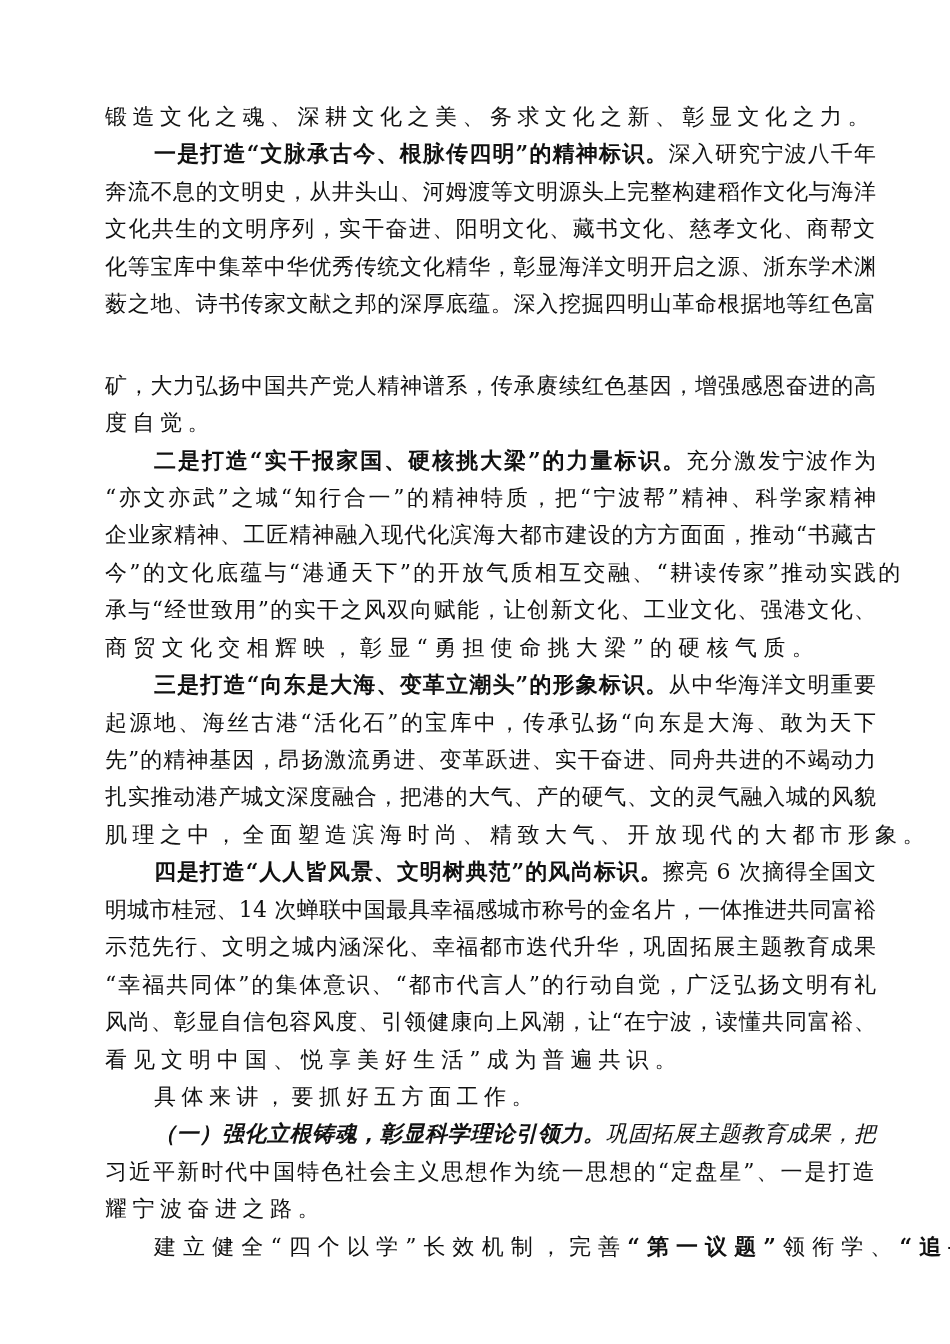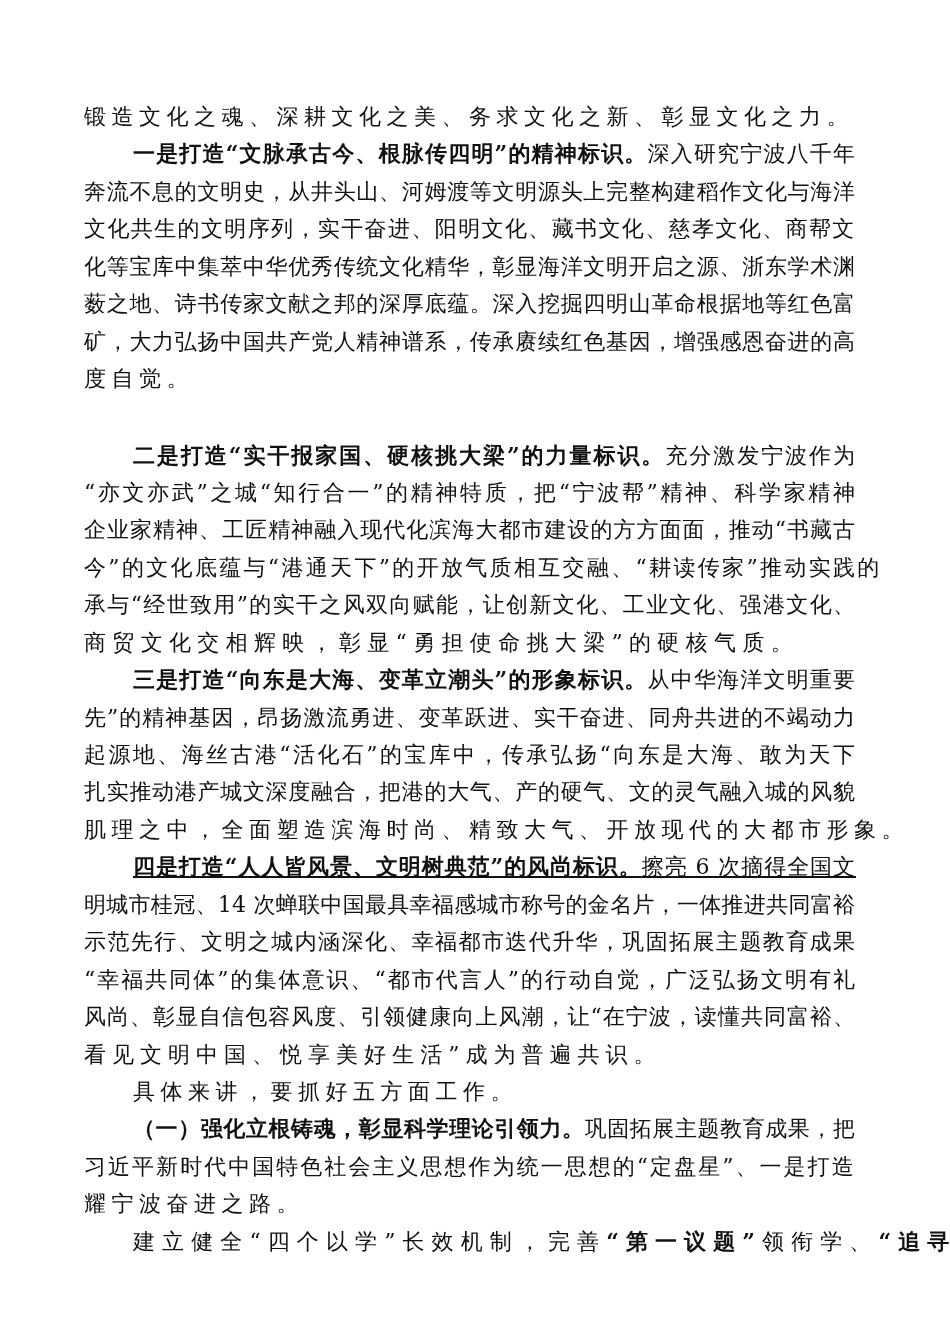--- a/index.html
+++ b/index.html
@@ -1,18 +1,18 @@
 <!DOCTYPE html>
 <html><head>
 <meta charset="utf-8">
 <style>
   html, body { margin: 0; padding: 0; background: #ffffff; }
   body { width: 950px; height: 1344px; position: relative; overflow: hidden; }
   .page {
-    position: absolute; left: 84px; top: 98px; width: 771px;
+    position: absolute; left: 105px; top: 98px; width: 771px;
     font-family: "DejaVu Serif", "Liberation Serif", serif;
     color: #111111; font-size: 22px;
   }
   .line {
     display: block; height: 37.45px; line-height: 37.45px;
     white-space: nowrap; text-align: justify; text-align-last: justify;
     overflow: visible;
   }
   .line.last { text-align-last: left; }
   .indent { padding-left: 49px; }
@@ -24,50 +24,50 @@
 <div class="page" id="page">
     <div>
       <span class="line last" style="letter-spacing: 5.5px; display: block;"><span>锻造文化之魂、深耕文化之美、务求文化之新、彰显文化之力。</span></span>
     </div>
     <div>
       <span class="line indent" style="letter-spacing: 1.18347px; display: block;"><span class="b">一是打造“文脉承古今、根脉传四明”的精神标识。</span><span>深入研究宁波八千年</span></span>
       <span class="line" style="letter-spacing: 0.69697px; display: block;"><span>奔流不息的文明史，从井头山、河姆渡等文明源头上完整构建稻作文化与海洋</span></span>
       <span class="line" style="letter-spacing: 0.69697px; display: block;"><span>文化共生的文明序列，实干奋进、阳明文化、藏书文化、慈孝文化、商帮文</span></span>
       <span class="line" style="letter-spacing: 0.69697px; display: block;"><span>化等宝库中集萃中华优秀传统文化精华，彰显海洋文明开启之源、浙东学术渊</span></span>
       <span class="line" style="letter-spacing: 0.69697px; display: block;"><span>薮之地、诗书传家文献之邦的深厚底蕴。深入挖掘四明山革命根据地等红色富</span></span>
-      <span class="line" style="letter-spacing: 0.69697px; display: block;"><span>矿，大力弘扬中国共产党人精神谱系，传承赓续红色基因，增强感恩奋进的高</span></span>
+      <span class="line" style="letter-spacing: 0.69697px; display: block; margin-top: 44px;"><span>矿，大力弘扬中国共产党人精神谱系，传承赓续红色基因，增强感恩奋进的高</span></span>
       <span class="line last" style="letter-spacing: 5.5px; display: block;"><span>度自觉。</span></span>
     </div>
     <div>
-      <span class="line indent" style="letter-spacing: 1.95625px; display: block; margin-top: 39px;"><span class="b">二是打造“实干报家国、硬核挑大梁”的力量标识。</span><span>充分激发宁波作为</span></span>
+      <span class="line indent" style="letter-spacing: 1.95625px; display: block;"><span class="b">二是打造“实干报家国、硬核挑大梁”的力量标识。</span><span>充分激发宁波作为</span></span>
       <span class="line" style="letter-spacing: 2.65199px; display: block;"><span>“亦文亦武”之城“知行合一”的精神特质，把“宁波帮”精神、科学家精神</span></span>
       <span class="line" style="letter-spacing: 1.02273px; display: block;"><span>企业家精神、工匠精神融入现代化滨海大都市建设的方方面面，推动“书藏古</span></span>
       <span class="line" style="letter-spacing: 2.32576px; display: block;"><span>今”的文化底蕴与“港通天下”的开放气质相互交融、“耕读传家”推动实践的</span></span>
       <span class="line" style="letter-spacing: 1.34848px; display: block;"><span>承与“经世致用”的实干之风双向赋能，让创新文化、工业文化、强港文化、</span></span>
       <span class="line last" style="letter-spacing: 6.32692px; display: block;"><span>商贸文化交相辉映，彰显“勇担使命挑大梁”的硬核气质。</span></span>
     </div>
     <div>
       <span class="line indent" style="letter-spacing: 1.18347px; display: block;"><span class="b">三是打造“向东是大海、变革立潮头”的形象标识。</span><span>从中华海洋文明重要</span></span>
+      <span class="line" style="letter-spacing: 2.41406px; display: block;"><span>起源地、海丝古港“活化石”的宝库中，传承弘扬“向东是大海、敢为天下</span></span>
       <span class="line" style="letter-spacing: 1.02273px; display: block;"><span>先”的精神基因，昂扬激流勇进、变革跃进、实干奋进、同舟共进的不竭动力</span></span>
-      <span class="line" style="letter-spacing: 2.41406px; display: block;"><span>起源地、海丝古港“活化石”的宝库中，传承弘扬“向东是大海、敢为天下</span></span>
       <span class="line" style="letter-spacing: 0.69697px; display: block;"><span>扎实推动港产城文深度融合，把港的大气、产的硬气、文的灵气融入城的风貌</span></span>
       <span class="line last" style="letter-spacing: 5.5px; display: block;"><span>肌理之中，全面塑造滨海时尚、精致大气、开放现代的大都市形象。</span></span>
     </div>
     <div>
-      <span class="line indent" style="letter-spacing: 0.930398px; display: block; text-decoration: underline;"><span class="b">四是打造“人人皆风景、文明树典范”的风尚标识。</span><span>擦亮 6 次摘得全国文</span></span>
+      <span class="line indent" style="letter-spacing: 0.930398px; display: block;"><span class="b">四是打造“人人皆风景、文明树典范”的风尚标识。</span><span>擦亮 6 次摘得全国文</span></span>
       <span class="line" style="letter-spacing: 0.285714px; display: block;"><span>明城市桂冠、14 次蝉联中国最具幸福感城市称号的金名片，一体推进共同富裕</span></span>
       <span class="line" style="letter-spacing: 1.40625px; display: block;"><span>示范先行、文明之城内涵深化、幸福都市迭代升华，巩固拓展主题教育成果</span></span>
       <span class="line" style="letter-spacing: 2px; display: block;"><span>“幸福共同体”的集体意识、“都市代言人”的行动自觉，广泛弘扬文明有礼</span></span>
       <span class="line" style="letter-spacing: 1.02273px; display: block;"><span>风尚、彰显自信包容风度、引领健康向上风潮，让“在宁波，读懂共同富裕、</span></span>
       <span class="line last" style="letter-spacing: 6.0119px; display: block;"><span>看见文明中国、悦享美好生活”成为普遍共识。</span></span>
     </div>
     <div>
       <span class="line last indent" style="letter-spacing: 5.5px; display: block;"><span>具体来讲，要抓好五方面工作。</span></span>
     </div>
     <div>
-      <span class="line indent" style="letter-spacing: 0.580645px; display: block;"><span class="b">（一）强化立根铸魂，彰显科学理论引领力。</span><span>巩固拓展主题教育成果，把</span></span>
+      <span class="line indent" style="letter-spacing: 0.580645px; display: block; font-style: italic;"><span class="b">（一）强化立根铸魂，彰显科学理论引领力。</span><span>巩固拓展主题教育成果，把</span></span>
       <span class="line" style="letter-spacing: 1.34848px; display: block;"><span>习近平新时代中国特色社会主义思想作为统一思想的“定盘星”、一是打造</span></span>
       <span class="line last" style="letter-spacing: 5.5px; display: block;"><span>耀宁波奋进之路。</span></span>
     </div>
     <div>
       <span class="line last indent" style="letter-spacing: 7.09778px; display: block;"><span>建立健全“四个以学”长效机制，完善</span><span class="b">“第一议题”</span><span>领衔学、</span><span class="b">“追寻足</span></span>
     </div>
   </div>
 
 </body></html>

